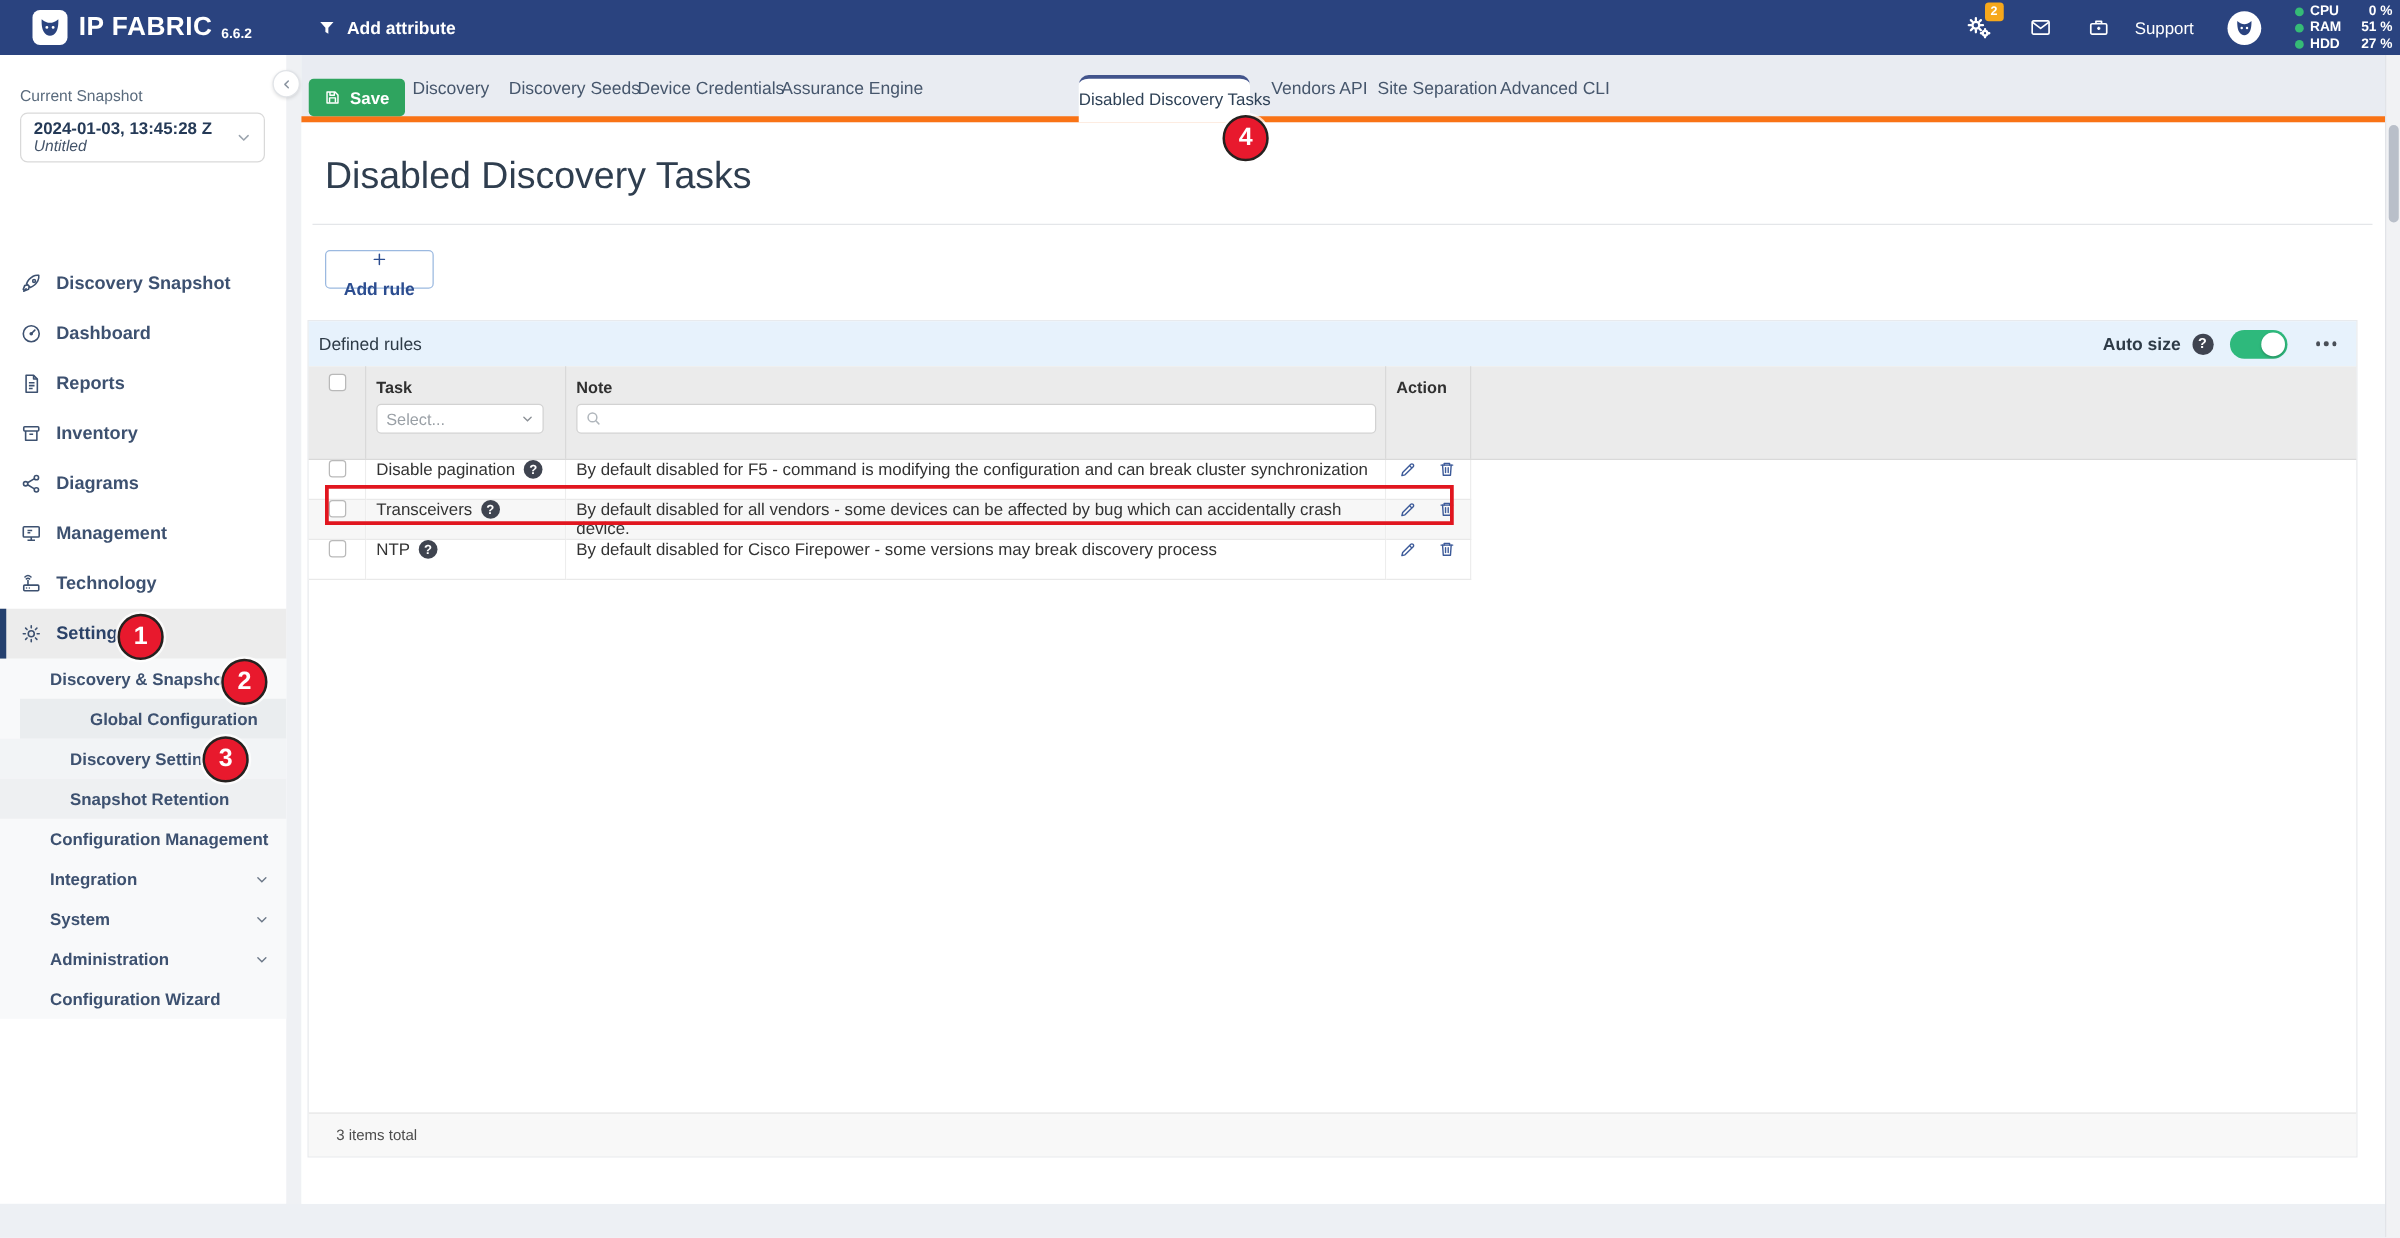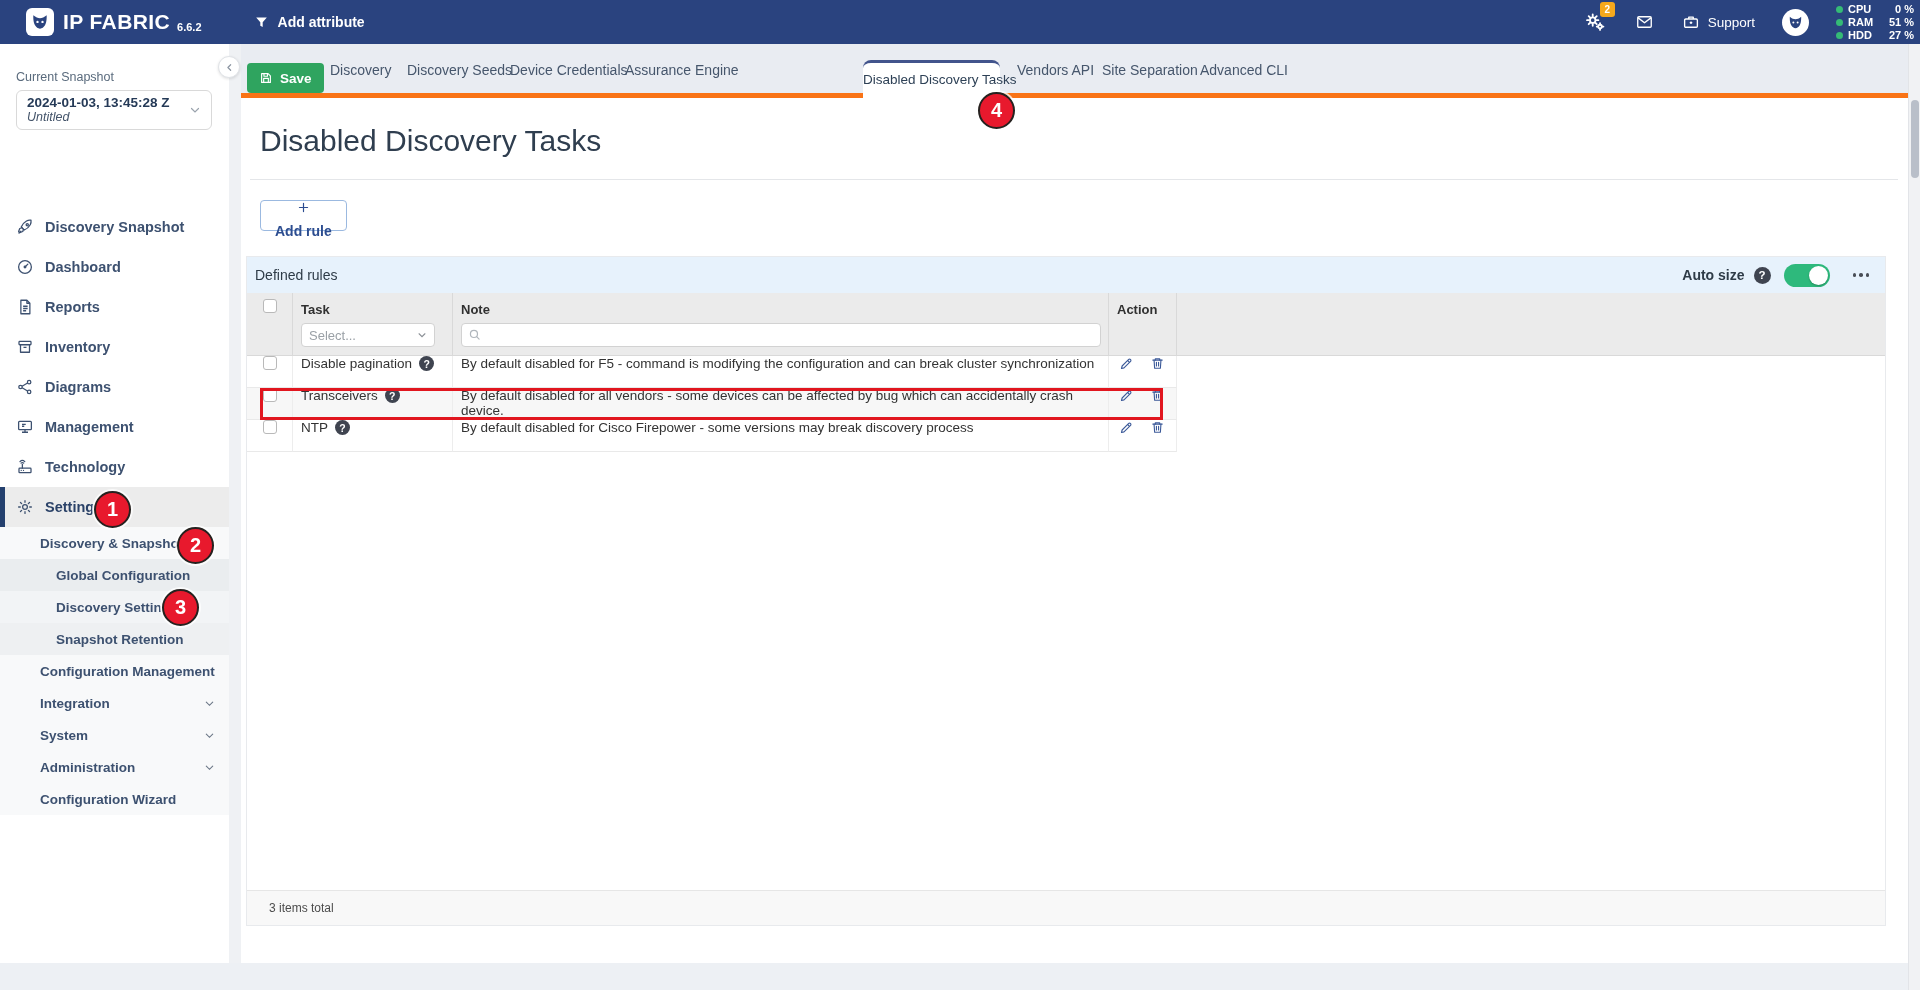--- a/index.html
+++ b/index.html
@@ -17,21 +17,21 @@
               align-items:center;justify-content:center;color:#2a437f;margin-bottom:0;align-self:center;}
   .brand-name{font-size:21px;font-weight:bold;letter-spacing:.4px;margin-left:9px;line-height:28px;}
   .brand-ver{font-size:11px;font-weight:bold;margin-left:7px;margin-bottom:3px;}
   .addattr{display:flex;align-items:center;margin-left:52px;gap:9px;font-size:14px;font-weight:bold;cursor:pointer;}
   .tb-spacer{flex:1;}
   .tb-right{display:flex;align-items:center;gap:27px;}
   .tb-iconbtn{position:relative;color:#fff;cursor:pointer;display:flex;align-items:center;}
   .tb-badge{position:absolute;top:-9px;right:-8px;min-width:15px;height:15px;background:#f6a81c;
             border-radius:3px;color:#fff;font-size:10px;font-weight:bold;line-height:15px;
             text-align:center;padding:0 2px;}
-  .support{display:flex;align-items:center;gap:8px;font-size:13.5px;cursor:pointer;}
+  .support{display:flex;align-items:center;gap:20px;font-size:13.5px;cursor:pointer;}
   .avatar{width:27px;height:27px;border-radius:50%;background:#fff;color:#2a437f;
           display:flex;align-items:center;justify-content:center;cursor:pointer;}
   .stats{width:78px;margin-right:6px;font-size:11px;line-height:13px;}
   .stat-row{display:flex;align-items:center;height:13px;}
   .stat-dot{width:7px;height:7px;border-radius:50%;background:#35bb76;margin-right:5px;flex:0 0 auto;}
   .stat-label{font-weight:bold;}
   .stat-val{margin-left:auto;font-weight:bold;}
 
   
   .sidebar{position:absolute;left:0;top:44px;width:229px;height:919px;background:#fff;z-index:10;}
@@ -55,21 +55,21 @@
   .nav-item{height:40px;display:flex;align-items:center;padding-left:16px;cursor:pointer;
       color:#3d5170;font-size:14.5px;font-weight:bold;position:relative;}
   .nav-item .ico{color:#3d5170;margin-right:11px;}
   .nav-item.active{background:#ececec;color:#2b4268;}
   .nav-item.active::before{content:"";position:absolute;left:0;top:0;width:5px;height:100%;background:#24406e;}
   .sub{position:absolute;left:0;top:483px;width:229px;background:#f8f9fa;}
   .sub-item{height:32px;display:flex;align-items:center;padding-left:40px;cursor:pointer;
       color:#3d5170;font-size:13.5px;font-weight:bold;position:relative;}
   .sub-item.lvl3{padding-left:56px;}
   .sub-item .chev{position:absolute;right:14px;color:#6b7787;}
-  .sub-item.bg-a{background:#eaedef;}
+  .sub-item.bg-a{background:#eaedef;margin-left:16px;}
   .sub-item.bg-b{background:#f2f4f6;}
   .sub-item.bg-c{background:#eef0f2;}
 
   
   .main{position:absolute;left:241px;top:44px;width:1667px;height:919px;background:#fff;z-index:5;}
   .tabstrip{position:absolute;left:0;top:0;width:100%;height:54px;background:#e9ecf2;
       border-bottom:5px solid #f97316;}
   .save-btn{position:absolute;left:6px;top:19px;height:30px;display:flex;align-items:center;gap:7px;
       padding:0 12px;background:#2fa45f;border:none;border-radius:4px;color:#fff;font-size:13.5px;
       font-weight:bold;cursor:pointer;font-family:"Liberation Sans",sans-serif;}
@@ -93,21 +93,21 @@
   .autosize-label{font-size:14px;color:#2e3b47;font-weight:bold;}
   .qbadge{width:15px;height:15px;border-radius:50%;background:#3f4450;color:#fff;font-size:10.5px;
       font-weight:bold;display:inline-flex;align-items:center;justify-content:center;flex:0 0 auto;}
   .qbadge.big{width:17px;height:17px;font-size:11.5px;}
   .toggle{width:46px;height:23px;border-radius:12px;background:#2eb97c;position:relative;cursor:pointer;margin:0 4px;}
   .toggle .knob{position:absolute;right:2px;top:2px;width:19px;height:19px;border-radius:50%;background:#fff;
       box-shadow:0 1px 2px rgba(0,0,0,.25);}
   .dots{display:flex;gap:3px;margin-left:8px;cursor:pointer;padding:4px 2px;}
   .dots i{width:3.5px;height:3.5px;border-radius:50%;background:#4a4f57;}
 
-  .thead{display:flex;background:#ebebeb;border-bottom:1px solid #d9d9d9;height:63px;}
+  .thead{display:flex;background:#ebebeb;border-bottom:1px solid #d9d9d9;height:75px;}
   .th-col{border-right:1px solid #d9d9d9;padding-top:0;}
   .th-col.filler{flex:1;border-right:none;}
   .th-label{height:26px;padding:9px 0 0 8px;font-size:13px;font-weight:bold;color:#303030;}
   .th-filter{height:37px;padding:4px 8px 0 8px;}
   .w-cb{width:46px;}  .w-task{width:160px;}  .w-note{width:656px;}  .w-act{width:68px;}
   .cb{width:14px;height:14px;border:1px solid #b9b9b9;border-radius:3px;background:#fff;cursor:pointer;}
   .th-cb{margin:6px 0 0 16px;}
   .select-box{width:134px;height:24px;border:1px solid #d2d2d2;border-radius:4px;background:#fff;
       display:flex;align-items:center;justify-content:space-between;padding:0 7px;cursor:pointer;}
   .select-text{font-size:13px;color:#9aa0a6;}

